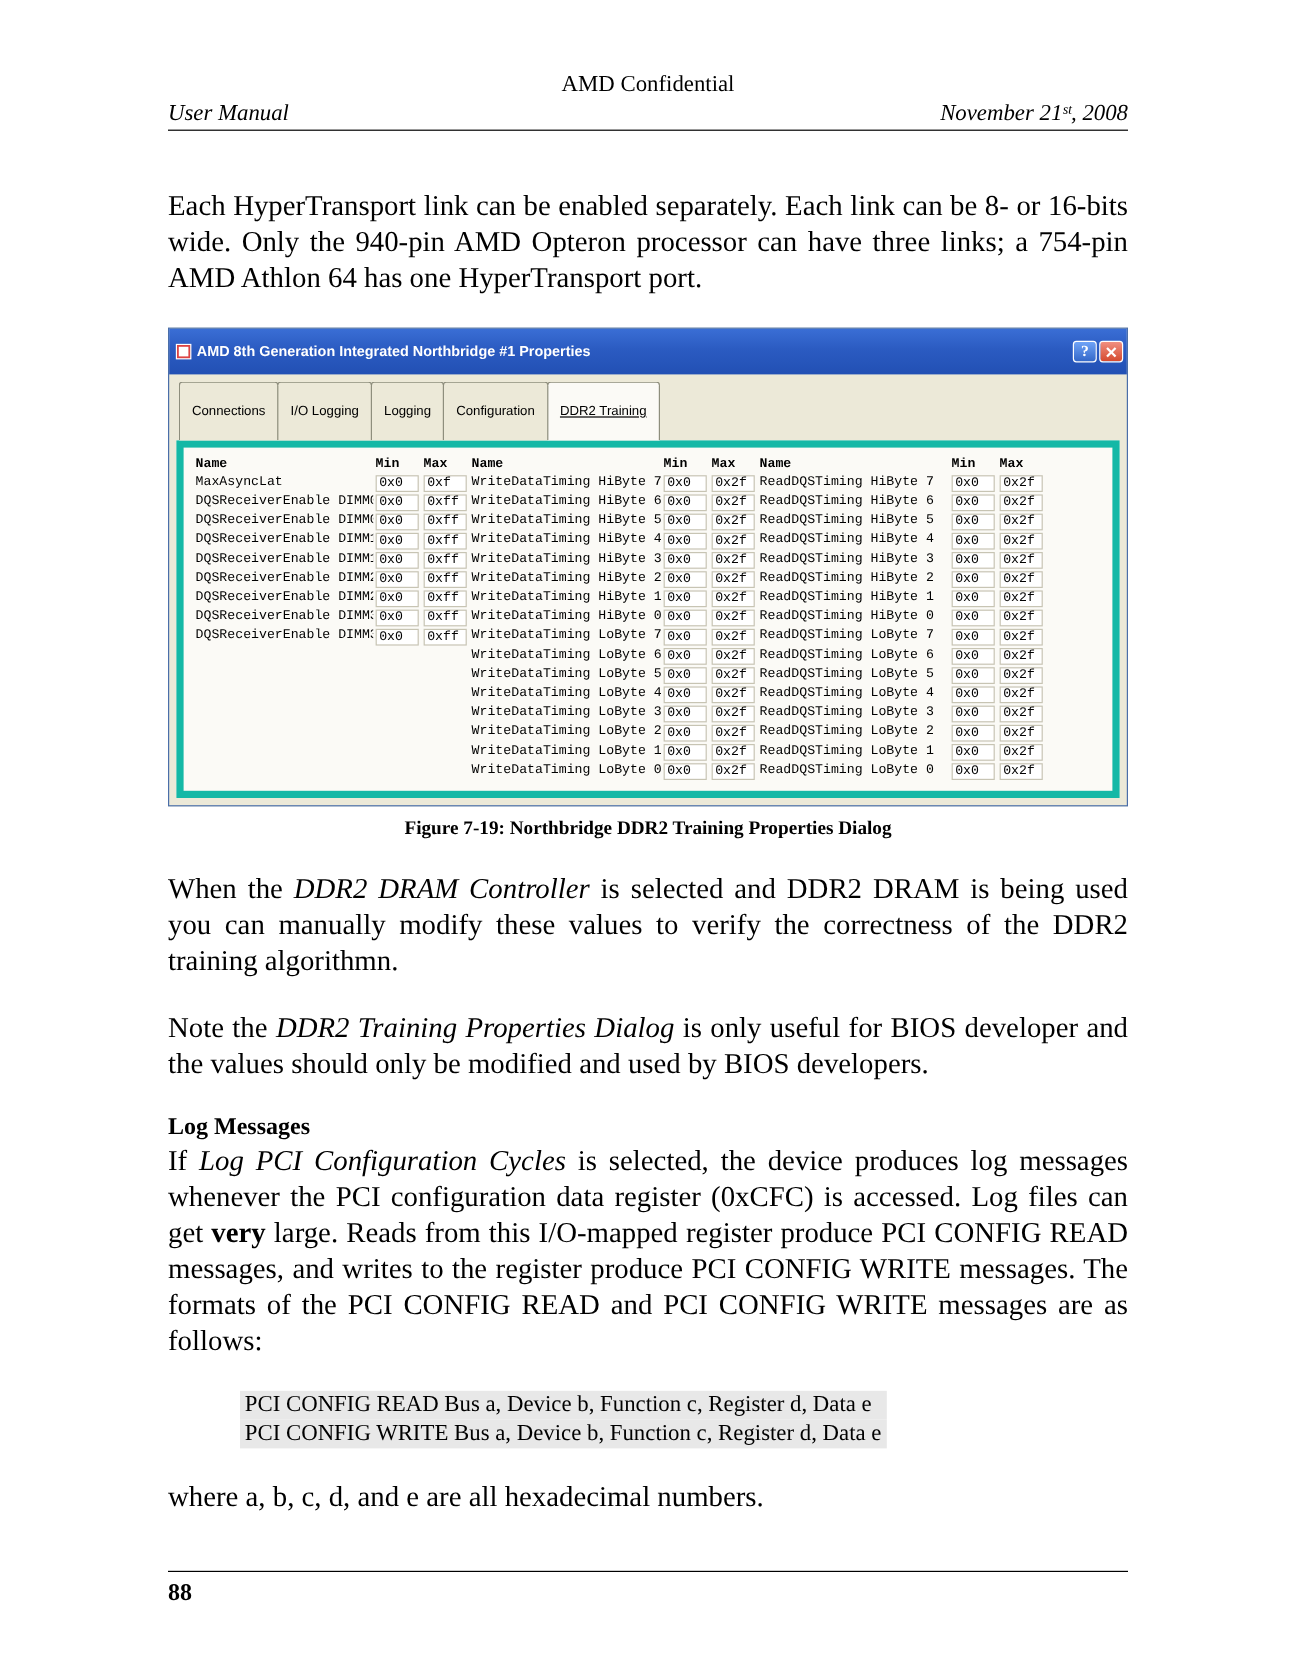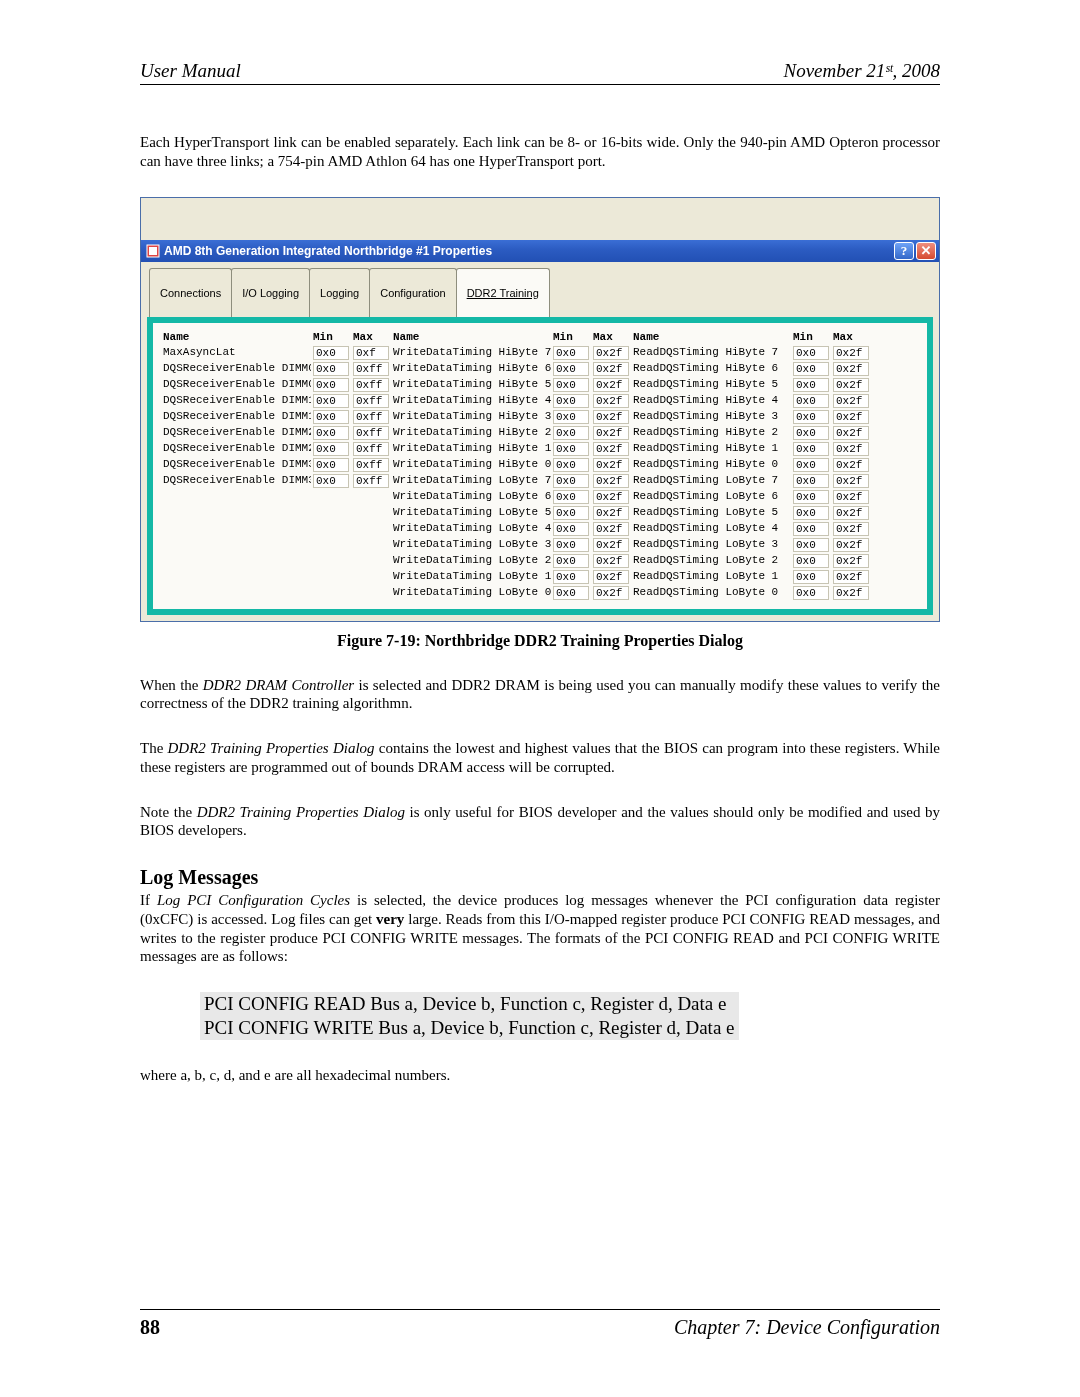--- a/index.html
+++ b/index.html
@@ -25,21 +25,21 @@
     margin-bottom: 2px;
   }
   .hdr-line {
     display: flex;
     justify-content: space-between;
     font-style: italic;
     border-bottom: 1.5px solid #000;
     padding-bottom: 2px;
   }
   .body-para {
-    font-size: 15px;
+    font-size: 24px;
     text-align: justify;
     margin: 26px 0;
     line-height: 1.25;
   }
   .first-para {
     margin-top: 48px;
   }
   .fig-caption {
     text-align: center;
     font-weight: bold;
@@ -74,28 +74,27 @@
   
   .win {
     margin-top: 24px;
     border: 1px solid #4a6ea9;
     background: #ece9d8;
     font-family: Tahoma, Arial, sans-serif;
     font-size: 11px;
     color: #000;
   }
   .titlebar {
-    height: 22px;
+    height: 38px;
     background: linear-gradient(180deg, #3a6ed5 0%, #2b5bc1 45%, #2250b4 100%);
     color: #fff;
     display: flex;
     align-items: center;
     padding: 0 3px 0 5px;
     position: relative;
-    margin-top: 42px;
   }
   .title-icon {
     width: 14px; height: 14px;
     margin-right: 4px;
     display: inline-flex;
     align-items: center; justify-content: center;
   }
   .title-icon svg { display:block; }
   .title-text { font-weight: bold; font-size: 12px; }
   .winbtns { margin-left: auto; display: flex; gap: 2px; }
@@ -181,20 +180,21 @@
     align-items: center;
     justify-content: center;
   }
 </style>
 </head>
 <body>
 
 <div class="page">
 
   <div class="hdr">
+    <div class="hdr-top">AMD Confidential</div>
     <div class="hdr-line">
       <span>User Manual</span>
       <span>November 21ˢᵗ, 2008</span>
     </div>
   </div>
 
   <p class="body-para first-para">Each HyperTransport link can be enabled separately. Each link can be 8- or 16-bits wide. Only the 940-pin AMD Opteron processor can have three links; a 754-pin AMD Athlon 64 has one HyperTransport port.</p>
 
   <div class="win">
     <div class="titlebar">
@@ -542,39 +542,35 @@
     </div>
 
   </div>
 
   <div class="fig-caption">Figure 7-19: Northbridge DDR2 Training Properties Dialog</div>
 
   <p class="body-para">
     <span>When the </span><em>DDR2 DRAM Controller</em><span> is selected and DDR2 DRAM is being used you can manually modify these values to verify the correctness of the DDR2 training algorithmn.</span>
   </p>
 
-  <p class="body-para">
-    <span>The </span><em>DDR2 Training Properties Dialog</em><span> contains the lowest and highest values that the BIOS can program into these registers. While these registers are programmed out of bounds DRAM access will be corrupted.</span>
-  </p>
 
   <p class="body-para">
     <span>Note the </span><em>DDR2 Training Properties Dialog</em><span> is only useful for BIOS developer and the values should only be modified and used by BIOS developers.</span>
   </p>
 
   <div class="subhead">Log Messages</div>
 
   <p class="body-para" style="margin-top:2px">
     <span>If </span><em>Log PCI Configuration Cycles</em><span> is selected, the device produces log messages whenever the PCI configuration data register (0xCFC) is accessed. Log files can get </span><b>very</b><span> large. Reads from this I/O-mapped register produce PCI CONFIG READ messages, and writes to the register produce PCI CONFIG WRITE messages. The formats of the PCI CONFIG READ and PCI CONFIG WRITE messages are as follows:</span>
   </p>
 
   <div class="code-block" id="codeblk">
       <div class="line">PCI CONFIG READ Bus a, Device b, Function c, Register d, Data e</div>
       <div class="line">PCI CONFIG WRITE Bus a, Device b, Function c, Register d, Data e</div>
     </div>
 
   <p class="body-para">where a, b, c, d, and e are all hexadecimal numbers.</p>
 
   <div class="footer">
     <b>88</b>
-    <em>Chapter 7: Device Configuration</em>
   </div>
 
 </div>
 
 </body></html>

